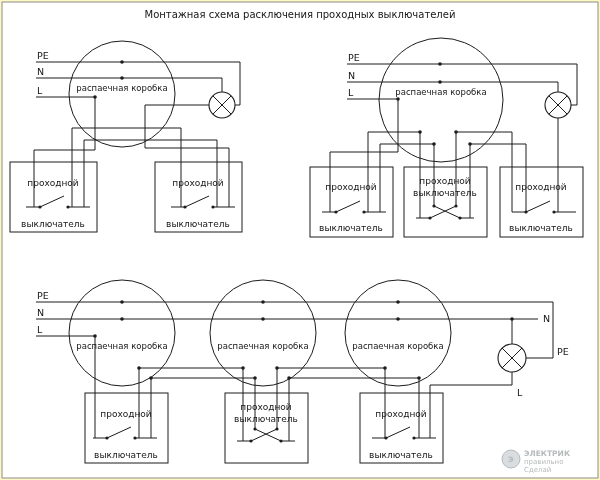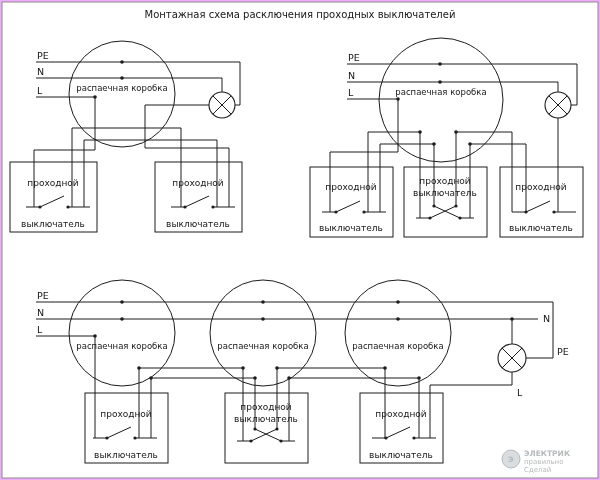--- a/index.html
+++ b/index.html
@@ -1,16 +1,16 @@
 <!DOCTYPE html>
 <html style="--wire: #1c1c1c; --border: #8c8c8c; --watermark: #b6babc;"><head>
 <meta charset="utf-8">
 <style>
   html,body{margin:0;padding:0;background:#fff;}
-  #stage{position:relative;width:600px;height:480px;background:#f0abfc;overflow:hidden;}
+  #stage{position:relative;width:600px;height:480px;background:#fef9c3;overflow:hidden;}
   svg{display:block;}
   .frame{fill:#fff;stroke:var(--border,#8c8c8c);stroke-width:1;}
   .wire{fill:none;stroke:var(--wire,#1c1c1c);stroke-width:1;}
   .jbox{fill:none;stroke:var(--wire,#1c1c1c);stroke-width:1;}
   .swbox{fill:#fff;stroke:var(--wire,#1c1c1c);stroke-width:1;}
   .lampc{fill:#fff;stroke:var(--wire,#1c1c1c);stroke-width:1.1;}
   .dot{fill:var(--wire,#1c1c1c);stroke:none;}
   text{font-family:"DejaVu Sans",sans-serif;fill:#161616;}
   .title{font-size:10px;}
   .term{font-size:9.5px;}

